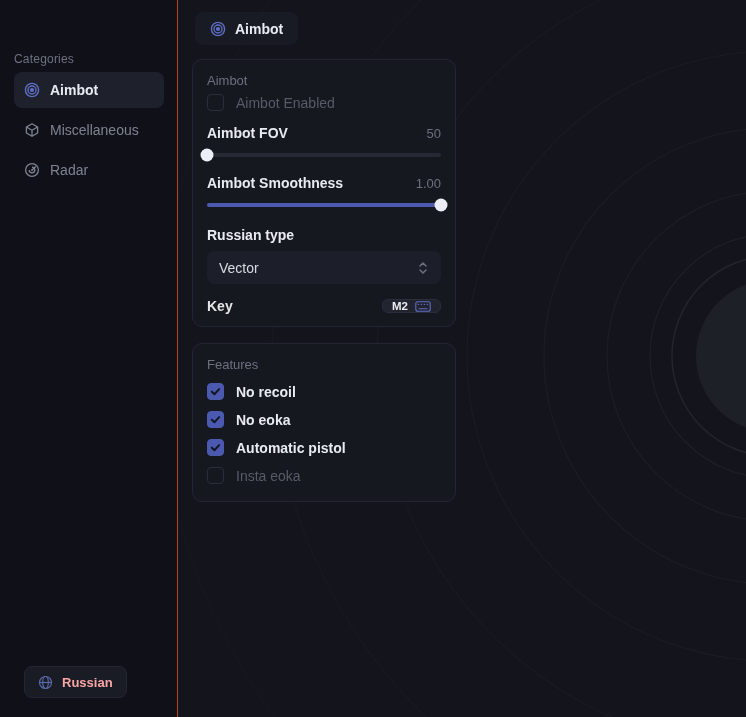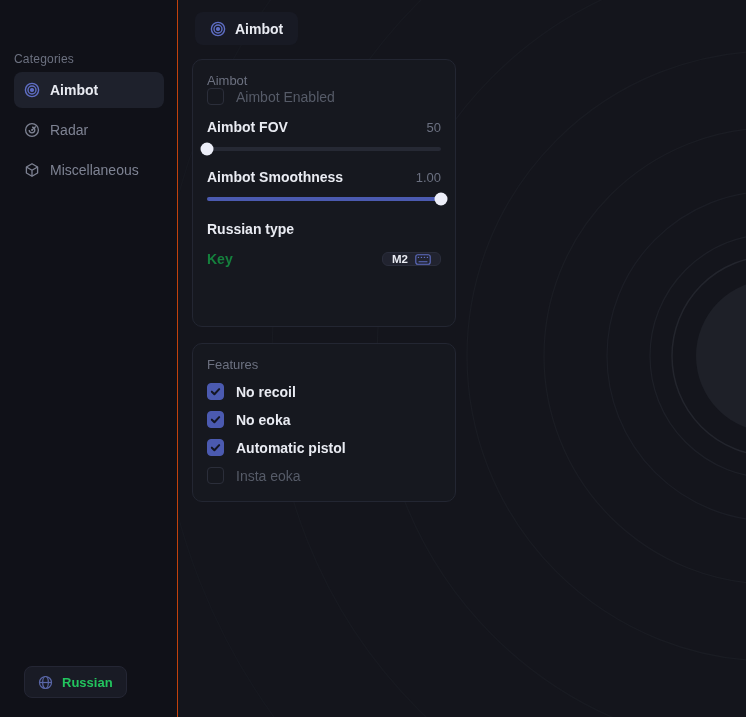--- a/index.html
+++ b/index.html
@@ -30,42 +30,42 @@
     height: 36px; padding: 0 10px; border-radius: 8px;
     font-size: 14px; color: #7e8393; cursor: pointer;
   }
   .nav-item.active { background: #1e212c; color: #e9ebf2; font-weight: 700; }
   .nav-item .icn { width: 16px; height: 16px; display: inline-flex; flex: 0 0 16px; }
   .lang-btn {
     position: absolute; left: 24px; bottom: 19px;
     display: inline-flex; align-items: center; gap: 9px;
     height: 32px; padding: 0 13px;
     background: #191b25; border: 1px solid #242634; border-radius: 8px;
-    font-size: 13px; font-weight: 700; color: #22c55e; cursor: pointer;
+    font-size: 13px; font-weight: 700; color: #fca5a5; cursor: pointer;
   }
 
   
   .main { position: absolute; top: 0; left: 178px; right: 0; bottom: 0; }
   .tab {
     position: absolute; top: 12px; left: 17px;
     display: inline-flex; align-items: center; gap: 9px;
     height: 33px; padding: 0 15px;
     background: #181a24; border-radius: 8px;
     font-size: 14px; font-weight: 700; color: #e9ebf2; cursor: pointer;
   }
   .card {
     position: absolute; left: 14px; width: 264px;
     background: #16181f; border: 1px solid #232632; border-radius: 10px;
     padding: 11px 14px;
   }
   .card-aimbot { top: 59px; height: 268px; }
   .card-features { top: 343px; height: 159px; }
   .card-title { font-size: 13px; color: #6c7180; padding-top: 2px; }
 
-  .check-row { display: flex; align-items: center; margin-top: 0; cursor: pointer; }
+  .check-row { display: flex; align-items: center; margin-top: 6px; cursor: pointer; }
   .checkbox {
     width: 17px; height: 17px; border-radius: 4px;
     border: 1.5px solid #2b2e3a; background: transparent;
     display: inline-flex; align-items: center; justify-content: center;
     flex: 0 0 17px;
   }
   .checkbox svg { display: none; }
   .checkbox.checked { background: #4b5ab0; border-color: #4b5ab0; }
   .checkbox.checked svg { display: block; }
   .check-label { margin-left: 12px; font-size: 14px; color: #565b68; }
@@ -95,21 +95,21 @@
   .type-label { margin-top: 16px; font-size: 14px; font-weight: 700; color: #e9ebf2; }
   .select {
     margin-top: 8px; height: 33px; border-radius: 8px;
     background: #1c1f29;
     display: flex; align-items: center; justify-content: space-between;
     padding: 0 12px; cursor: pointer;
   }
   .select-value { font-size: 14px; color: #d8dbe4; }
 
   .key-row { margin-top: 14px; display: flex; align-items: center; justify-content: space-between; }
-  .key-label { font-size: 14px; font-weight: 700; color: #15803d; }
+  .key-label { font-size: 14px; font-weight: 700; color: #e5e5e5; }
   .key-btn {
     display: inline-flex; align-items: center; gap: 7px;
     height: 14px; padding: 0 9px;
     background: #21232f; border: 1px solid #2a2d3b; border-radius: 6px;
     cursor: pointer;
   }
   .key-binding { font-size: 11.5px; font-weight: 700; color: #e9ebf2; }
 
   .features-list .check-row { margin-top: 11px; }
 </style>
@@ -137,37 +137,37 @@
         <svg viewBox="0 0 16 16" width="16" height="16" fill="none" stroke="#5f6ec4" stroke-width="1.4">
           <circle cx="8" cy="8" r="6.6"></circle>
             <circle cx="8" cy="8" r="4"></circle>
             <circle cx="8" cy="8" r="1.4" fill="#5f6ec4"></circle>
         </svg>
       </span>
       <span>Aimbot</span>
     </div>
     <div class="nav-item">
       <span class="icn">
+        <svg viewBox="0 0 16 16" width="16" height="16" fill="none" stroke="#7e8393" stroke-width="1.3" stroke-linejoin="round">
+          <path d="M8 1.8 L13.6 5 L13.6 11 L8 14.2 L2.4 11 L2.4 5 Z"></path>
+          <path d="M2.4 5 L8 8.2 L13.6 5 M8 8.2 L8 14.2"></path>
+        </svg>
+      </span>
+      <span>Miscellaneous</span>
+    </div>
+    <div class="nav-item">
+      <span class="icn">
         <svg viewBox="0 0 16 16" width="16" height="16" fill="none" stroke="#7e8393" stroke-width="1.3">
           <circle cx="8" cy="8" r="6.4"></circle>
             <path d="M8 8 L11.8 4.6"></path>
             <path d="M5.2 8 a2.8 2.8 0 1 0 2.8 -2.8"></path>
           <circle cx="8" cy="8" r="0.9" fill="#7e8393" stroke="none"></circle>
         </svg>
       </span>
       <span>Radar</span>
-    </div>
-    <div class="nav-item">
-      <span class="icn">
-        <svg viewBox="0 0 16 16" width="16" height="16" fill="none" stroke="#7e8393" stroke-width="1.3" stroke-linejoin="round">
-          <path d="M8 1.8 L13.6 5 L13.6 11 L8 14.2 L2.4 11 L2.4 5 Z"></path>
-          <path d="M2.4 5 L8 8.2 L13.6 5 M8 8.2 L8 14.2"></path>
-        </svg>
-      </span>
-      <span>Miscellaneous</span>
     </div>
   </nav>
 
   <button class="lang-btn">
     <span class="icn" style="width:15px;height:15px;display:inline-flex;">
       <svg viewBox="0 0 16 16" width="15" height="15" fill="none" stroke="#5a67a8" stroke-width="1.3">
         <circle cx="8" cy="8" r="6.4"></circle>
           <path d="M1.6 8 H14.4"></path>
           <ellipse cx="8" cy="8" rx="3" ry="6.4"></ellipse>
       </svg>
@@ -213,20 +213,29 @@
       <span class="slider-label">Aimbot Smoothness</span>
       <span class="slider-value">1.00</span>
     </div>
     <div class="slider" style="--pct: 100%;">
       <div class="track"></div>
       <div class="fill"></div>
       <div class="thumb"></div>
     </div>
 
     <div class="type-label">Russian type</div>
+    <div class="select">
+      <span class="select-value">Vector</span>
+      <span class="icn" style="width:12px;height:14px;display:inline-flex;">
+        <svg viewBox="0 0 12 14" width="12" height="14" fill="none" stroke="#6b7080" stroke-width="1.5" stroke-linecap="round" stroke-linejoin="round">
+          <path d="M3 5 L6 2 L9 5"></path>
+            <path d="M3 9 L6 12 L9 9"></path>
+        </svg>
+      </span>
+    </div>
 
     <div class="key-row">
       <span class="key-label">Key</span>
       <button class="key-btn">
         <span class="key-binding">M2</span>
         <span class="icn" style="width:16px;height:11px;display:inline-flex;">
           <svg viewBox="0 0 16 11" width="16" height="11" fill="none" stroke="#5f6ec4" stroke-width="1.1">
             <rect x="0.8" y="0.8" width="14.4" height="9.4" rx="2"></rect>
             <path d="M4 7.8 H12" stroke-linecap="round"></path>
             <path d="M3.4 3.4 H3.5 M6.4 3.4 H6.5 M9.4 3.4 H9.5 M12.4 3.4 H12.5" stroke-linecap="round" stroke-width="1.4"></path>

